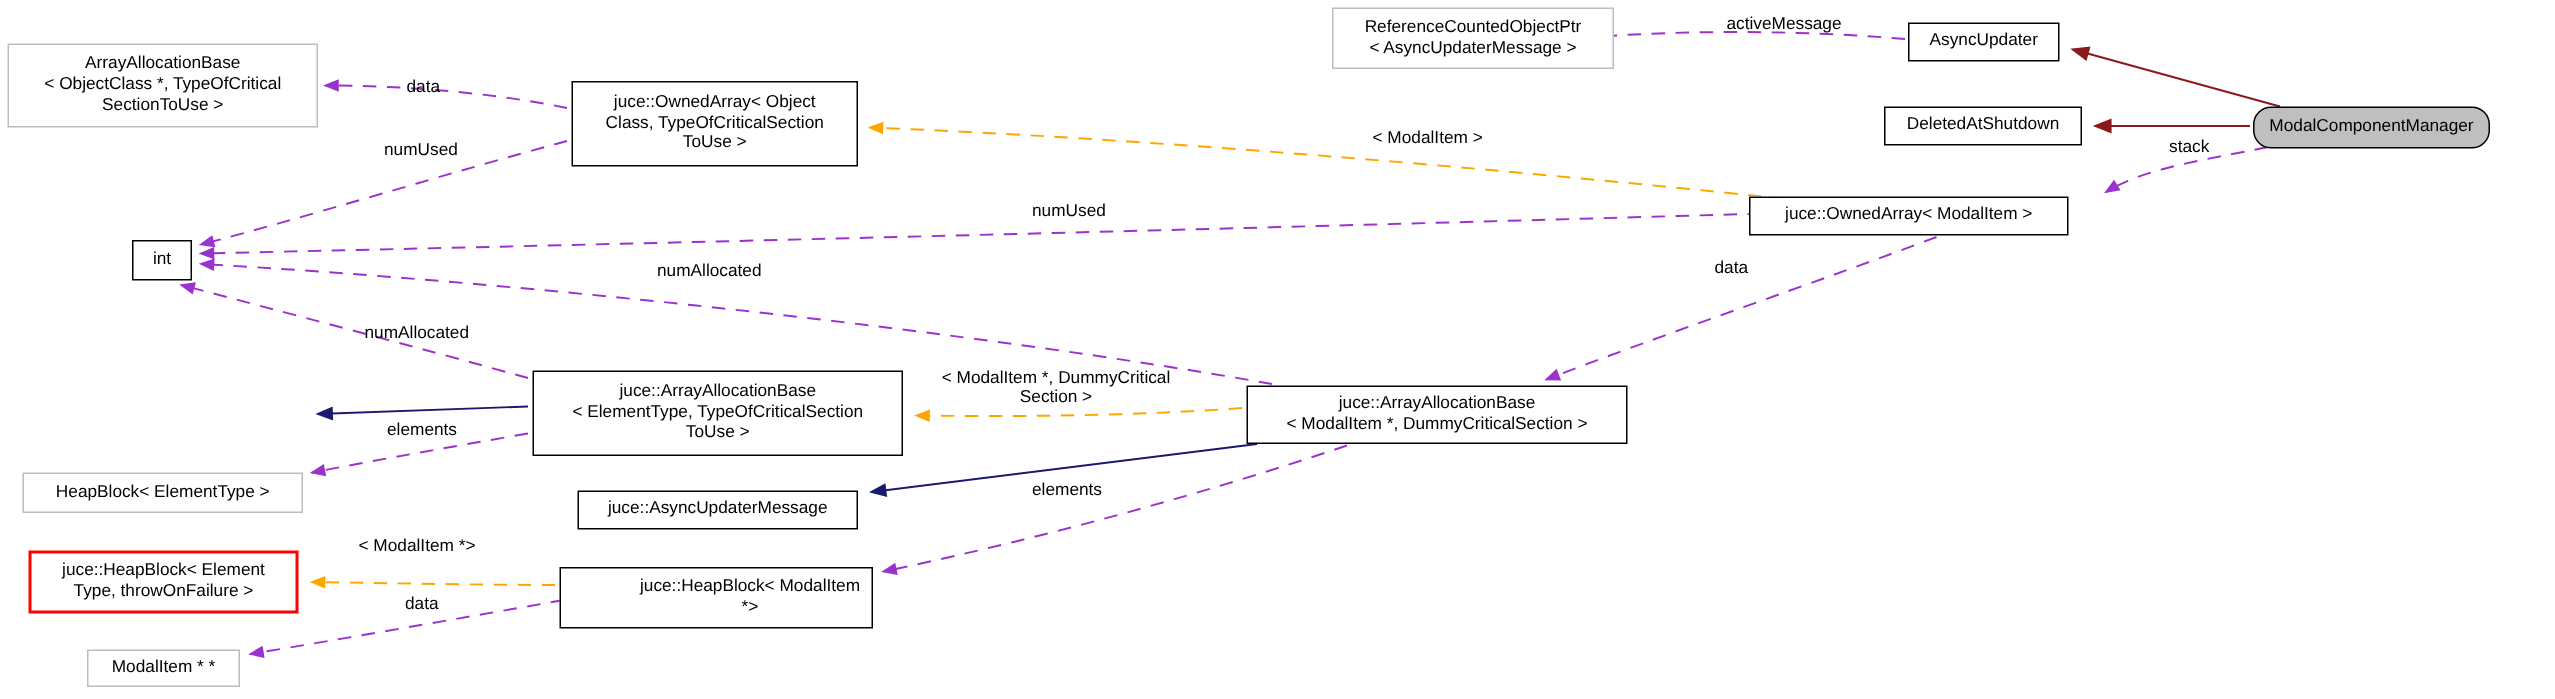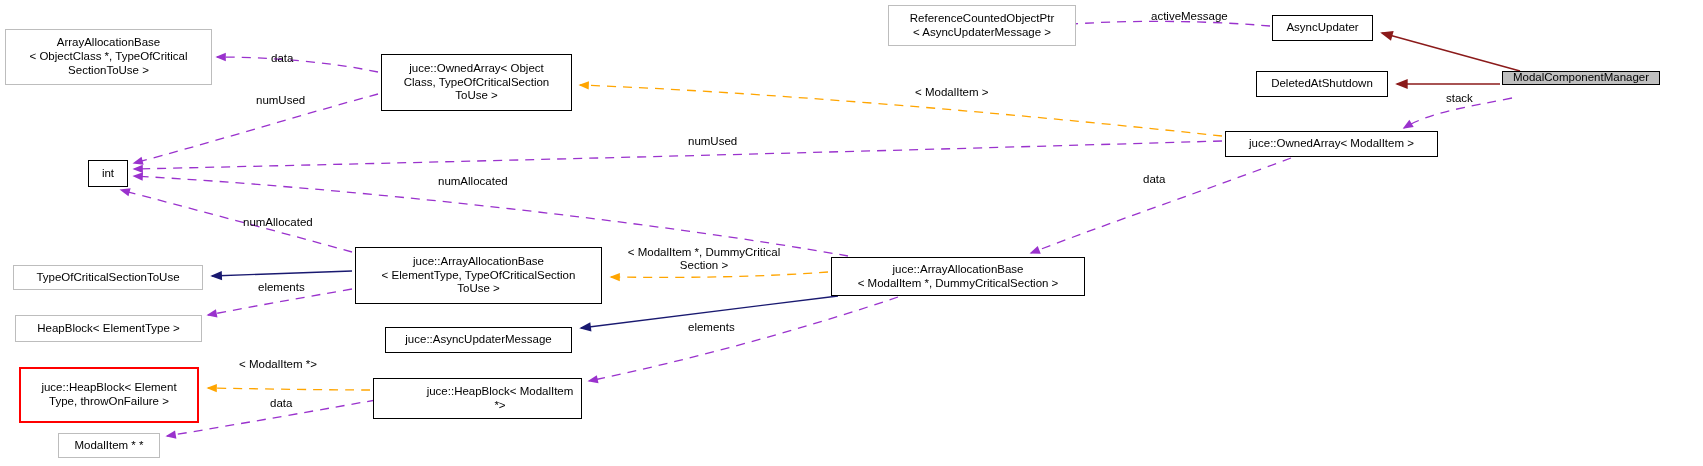--- a/index.html
+++ b/index.html
@@ -105,40 +105,39 @@
 Class, TypeOfCriticalSection
 ToUse &gt;</div>
 
   <div class="node ext" style="left:865px;top:5px;width:188px;height:41px;margin-left:23px;">ReferenceCountedObjectPtr
 &lt; AsyncUpdaterMessage &gt;</div>
 
   <div class="node" style="left:1272px;top:15px;width:101px;height:26px;">AsyncUpdater</div>
 
   <div class="node" style="left:1256px;top:71px;width:132px;height:26px;">DeletedAtShutdown</div>
 
-  <div class="node focus" style="left:1502px;top:71px;width:158px;height:14px;">ModalComponentManager</div>
+  <div class="node focus" style="left:1502px;top:71px;width:158px;height:28px;border-radius:12px;">ModalComponentManager</div>
 
-  <div class="node" style="left:1225px;top:131px;width:213px;height:26px;">juce::OwnedArray&lt; ModalItem &gt;</div>
+  <div class="node" style="left:1166px;top:131px;width:213px;height:26px;">juce::OwnedArray&lt; ModalItem &gt;</div>
 
   <div class="node" style="left:88px;top:160px;width:40px;height:27px;">int</div>
 
-  <div class="node ext" style="left:13px;top:265px;width:190px;height:25px;">TypeOfCriticalSectionToUse</div>
 
   <div class="node" style="left:355px;top:247px;width:247px;height:57px;">juce::ArrayAllocationBase
 &lt; ElementType, TypeOfCriticalSection
 ToUse &gt;</div>
 
   <div class="node" style="left:831px;top:257px;width:254px;height:39px;">juce::ArrayAllocationBase
 &lt; ModalItem *, DummyCriticalSection &gt;</div>
 
   <div class="node ext" style="left:15px;top:315px;width:187px;height:27px;">HeapBlock&lt; ElementType &gt;</div>
 
   <div class="node" style="left:385px;top:327px;width:187px;height:26px;">juce::AsyncUpdaterMessage</div>
 
-  <div class="node trunc" style="left:19px;top:367px;width:180px;height:56px;">juce::HeapBlock&lt; Element
+  <div class="node trunc" style="left:19px;top:367px;width:180px;height:42px;">juce::HeapBlock&lt; Element
 Type, throwOnFailure &gt;</div>
 
   <div class="node" style="left:373px;top:378px;width:209px;height:41px;padding-left:48px;">juce::HeapBlock&lt; ModalItem *&gt;</div>
 
   <div class="node ext" style="left:58px;top:433px;width:102px;height:25px;">ModalItem * *</div>
 
   <div class="elabel" style="left:271px;top:52px;">data</div>
 
   <div class="elabel" style="left:256px;top:94px;">numUsed</div>
 

